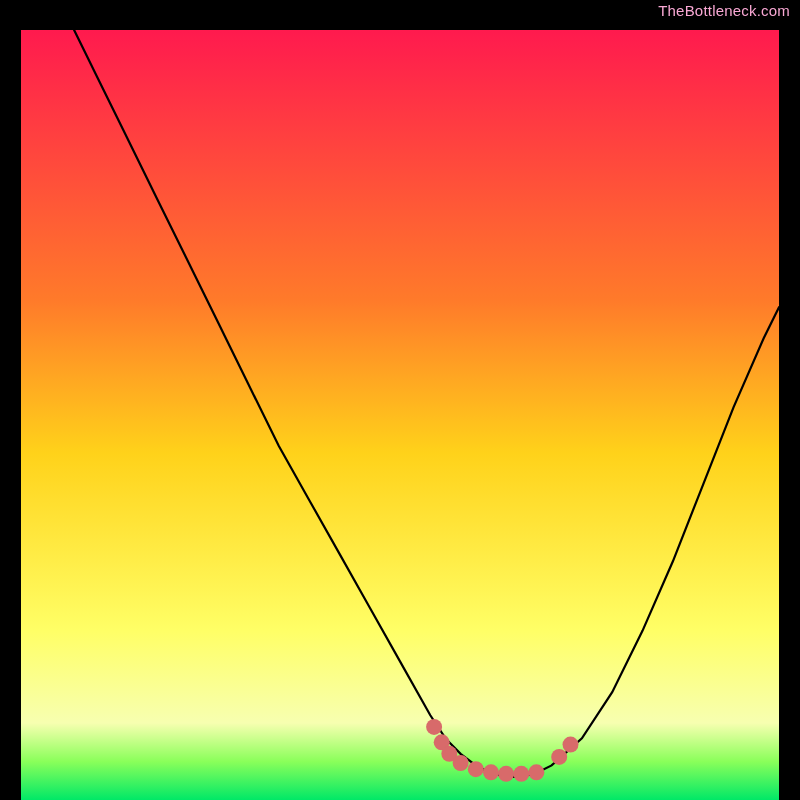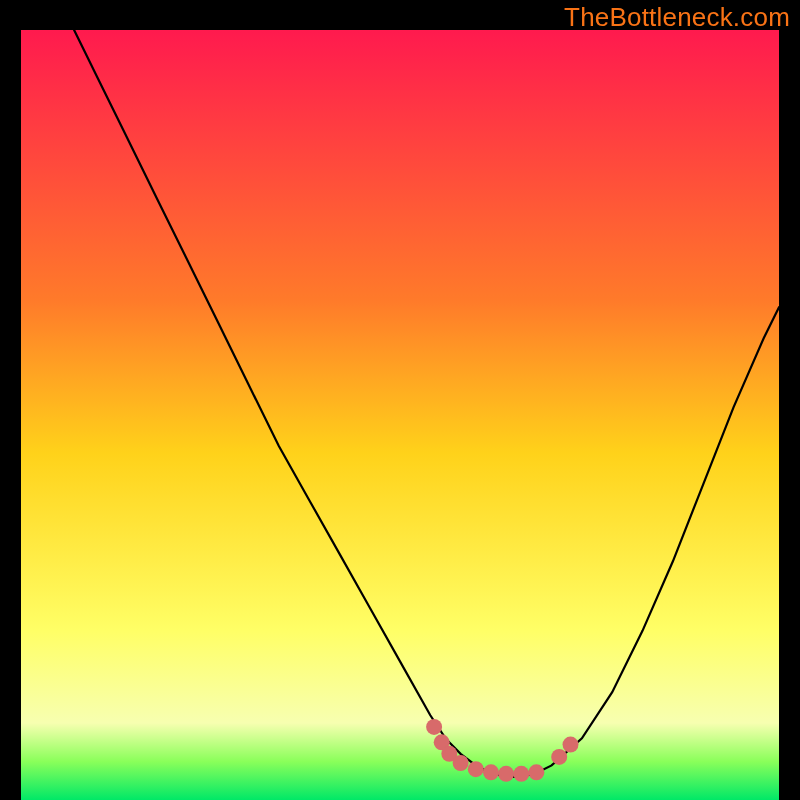--- a/index.html
+++ b/index.html
@@ -16,22 +16,22 @@
     left: 0;
     top: 0;
     width: 800px;
     height: 800px;
     background: #000;
   }
   .watermark {
     position: absolute;
     top: 2px;
     right: 10px;
-    color: #f97316;
-    font-size: 26px;
+    color: #f9a8d4;
+    font-size: 15px;
     font-weight: 500;
     letter-spacing: 0.2px;
   }
   .plot-wrap {
     position: absolute;
     left: 21px;
     top: 30px;
     width: 758px;
     height: 770px;
   }

